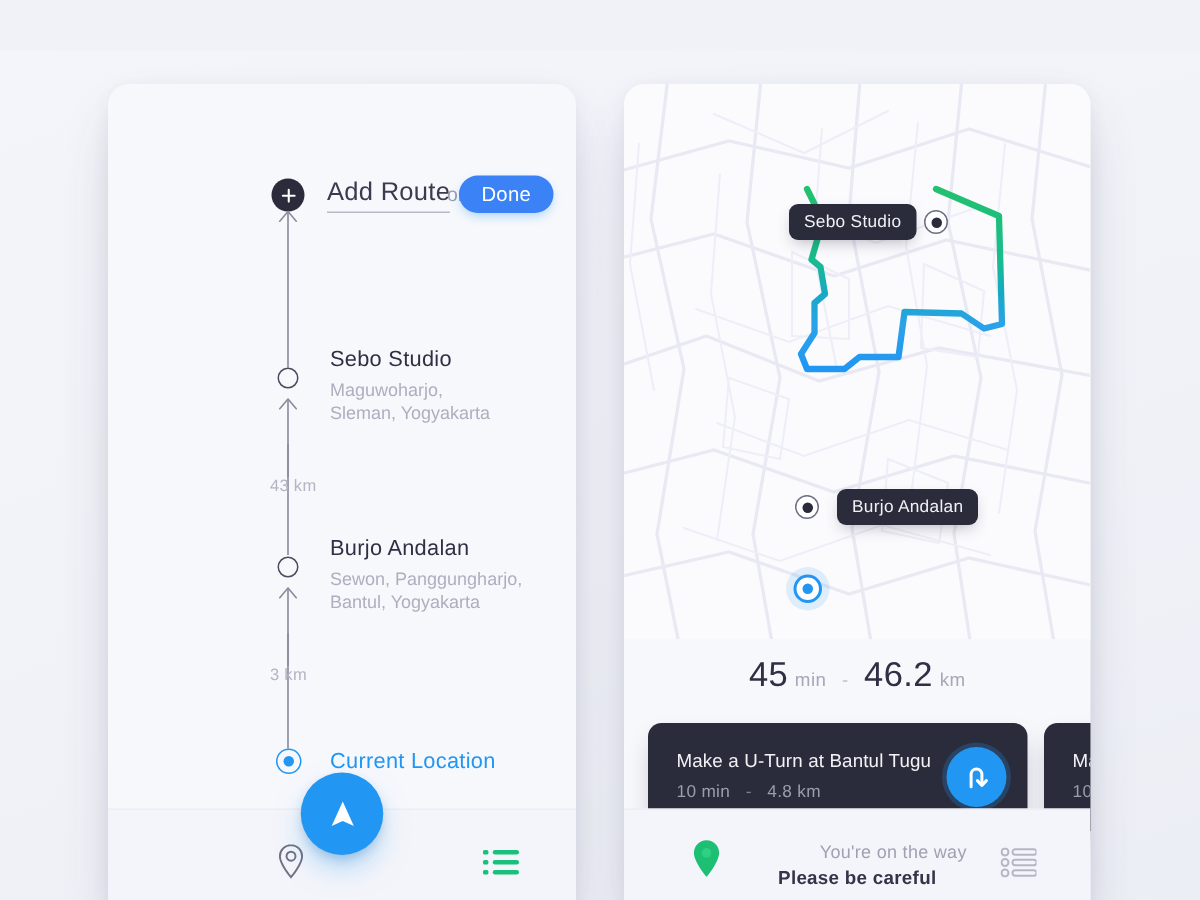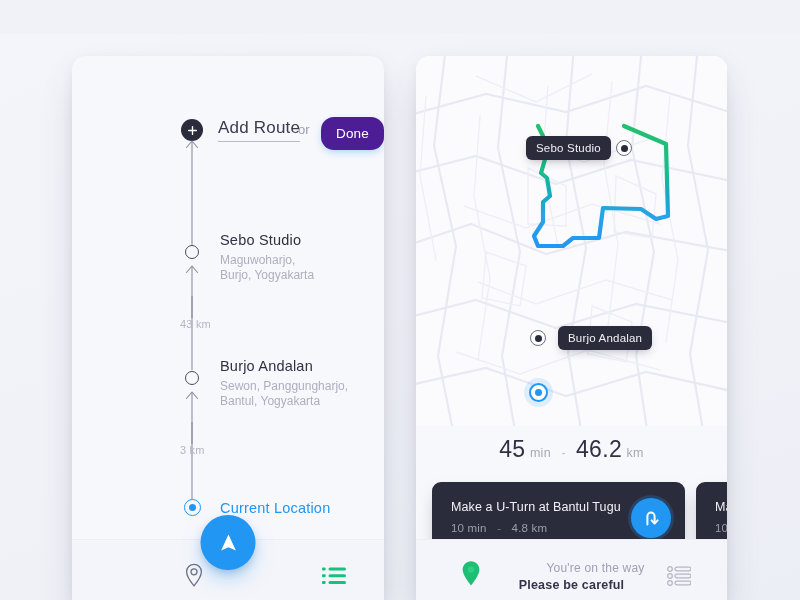--- a/index.html
+++ b/index.html
@@ -28,22 +28,22 @@
     font-size:15px;line-height:1;font-weight:400;
   }
   .plus-btn svg{display:block}
   .add-route{
     position:absolute;left:146px;top:62px;
     font-size:17px;color:#3a3b4f;letter-spacing:.2px;
     border-bottom:1px solid #b9bbc9;padding-bottom:3px;
   }
   .or-text{position:absolute;left:226px;top:66px;font-size:13px;color:#9b9daf;}
   .done-btn{
-    position:absolute;left:249px;top:61px;width:63px;height:33px;border-radius:13px;
-    background:#4c1d95;color:#fff;font-size:13.5px;
+    position:absolute;left:234px;top:61px;width:63px;height:25px;border-radius:13px;
+    background:#3b82f6;color:#fff;font-size:13.5px;
     display:flex;align-items:center;justify-content:center;letter-spacing:.2px;
     box-shadow:0 3px 8px -2px rgba(33,150,243,.45);
   }
 
   
   .tl{position:absolute;left:0;top:0;width:312px;height:556px;pointer-events:none;}
 
   .stop{position:absolute;}
   .stop .ring{
     position:absolute;width:14px;height:14px;border-radius:50%;
@@ -155,21 +155,21 @@
 
       <line x1="120" y1="366" x2="120" y2="443" stroke="#8b8d9e" stroke-width="1.1"></line>
       <path d="M114.5 342.5 L120 336 L125.5 342.5" fill="none" stroke="#8b8d9e" stroke-width="1.1" stroke-linecap="round" stroke-linejoin="round"></path>
       <line x1="120" y1="336" x2="120" y2="388" stroke="#8b8d9e" stroke-width="1.1"></line>
     </svg>
 
     <div class="stop" style="left:0;top:196px">
       <div class="ring" style="left:113px;top:-7px"></div>
       <div class="title" style="left:148px;top:-20px">Sebo Studio</div>
       <div class="sub" style="left:148px;top:1px">Maguwoharjo,</div>
-      <div class="sub" style="left:148px;top:16px">Burjo, Yogyakarta</div>
+      <div class="sub" style="left:148px;top:16px">Sleman, Yogyakarta</div>
     </div>
 
     <div class="dist-label" style="left:108px;top:262px">43 km</div>
 
     <div class="stop" style="left:0;top:322px">
       <div class="ring" style="left:113px;top:-7px"></div>
       <div class="title" style="left:148px;top:-20px">Burjo Andalan</div>
       <div class="sub" style="left:148px;top:1px">Sewon, Panggungharjo,</div>
       <div class="sub" style="left:148px;top:16px">Bantul, Yogyakarta</div>
     </div>

